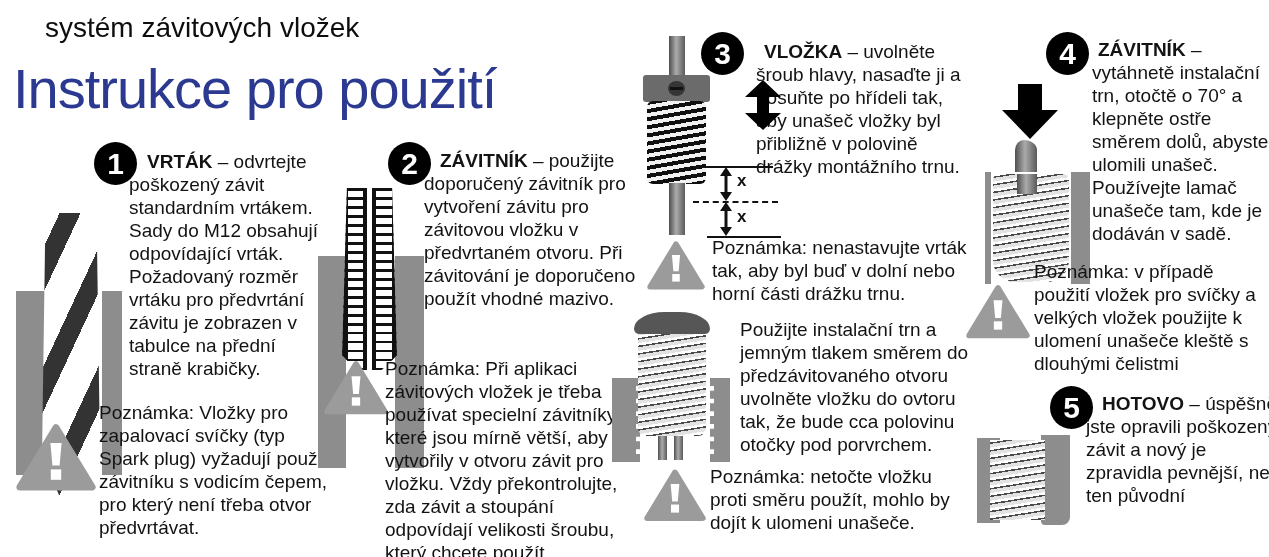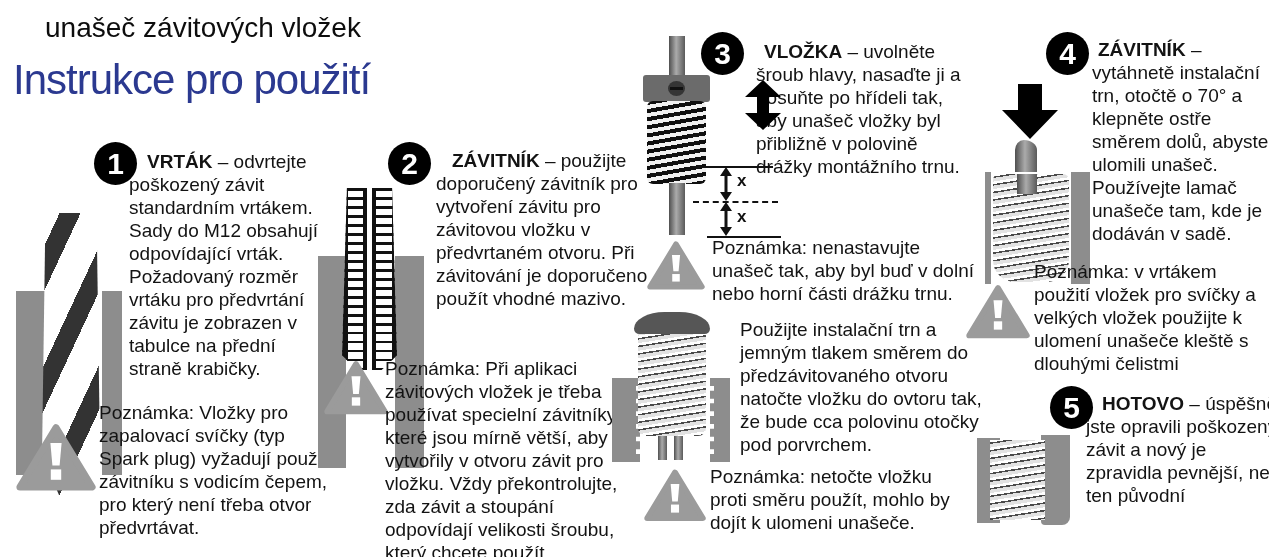--- a/index.html
+++ b/index.html
@@ -6,21 +6,21 @@
   body{
     width:1269px;height:557px;background:#ffffff;position:relative;overflow:hidden;
     font-family:"Liberation Sans", sans-serif;color:#111;
     -webkit-font-smoothing:antialiased;
   }
   .abs{position:absolute;}
   .txt{position:absolute;font-size:19px;line-height:23px;color:#131313;}
   .stepname{font-weight:bold;}
   .note-label{font-weight:normal;}
   .kicker{position:absolute;left:45px;top:12px;font-size:28px;color:#0d0d0d;}
-  .title{position:absolute;left:13px;top:56px;font-size:42px;color:#2b3990;letter-spacing:-1px;}
+  .title{position:absolute;left:13px;top:56px;font-size:56px;color:#2b3990;letter-spacing:-1px;}
   .badge{
     position:absolute;width:43px;height:43px;border-radius:50%;background:#000;
     color:#fff;font-weight:bold;font-size:30px;display:flex;align-items:center;justify-content:center;
   }
   .material{position:absolute;background:#8d8d8d;}
   .rod{position:absolute;background:linear-gradient(90deg,#4f4f4f,#ababab 45%,#5a5a5a);}
   .coil-light{position:absolute;background:repeating-linear-gradient(171deg,#ffffff 0 2.5px,#4a4a4a 2.5px 4px,#e2e2e2 4px 7.5px);}
   .coil-dark{position:absolute;background:repeating-linear-gradient(170deg,#0f0f0f 0 4px,#f1f1f1 4px 8px);border-radius:6px;}
   .drill{
     position:absolute;
@@ -40,21 +40,21 @@
   .warn{position:absolute;}
   .cap{position:absolute;background:#565656;border-radius:45% 45% 6px 6px/85% 85% 6px 6px;}
   .mandrel-head{position:absolute;background:#6b6b6b;border-radius:3px;}
   .slot{position:absolute;width:17px;height:15px;border-radius:50%;background:#353535;
         display:flex;align-items:center;justify-content:center;}
   .slot::after{content:"";width:13px;height:3px;background:#111;display:block;}
 </style>
 </head>
 <body>
 
-<div class="kicker">unašeč závitových vložek</div>
+<div class="kicker">systém závitových vložek</div>
 <div class="title">Instrukce pro použití</div>
 
 <div class="badge" style="left:94px;top:142px;">1</div>
 <div class="txt" style="left:129px;top:150px;width:202px;text-indent:18px;">
   <span class="stepname">VRTÁK</span>
   <span>– odvrtejte poškozený závit standardním vrtákem. Sady do M12 obsahují odpovídající vrták. Požadovaný rozměr vrtáku pro předvrtání závitu je zobrazen v tabulce na přední straně krabičky.</span>
 </div>
 
 <div class="abs" style="left:4px;top:213px;width:118px;height:320px;">
   <div class="material" style="left:12px;top:78px;width:33px;height:184px;"></div>
@@ -68,21 +68,21 @@
       <path d="M43 24 h14 l-2.5 28 h-9 Z" fill="#fff"></path>
       <rect x="43.5" y="57" width="13" height="13" fill="#fff"></rect>
     </svg>
 </div>
 <div class="txt" style="left:99px;top:401px;width:240px;">
   <span class="note-label">Poznámka:</span>
   <span>Vložky pro zapalovací svíčky (typ Spark plug) vyžadují použití závitníku s vodicím čepem, pro který není třeba otvor předvrtávat.</span>
 </div>
 
 <div class="badge" style="left:388px;top:142px;">2</div>
-<div class="txt" style="left:436px;top:149px;width:220px;text-indent:16px;">
+<div class="txt" style="left:424px;top:149px;width:220px;text-indent:16px;">
   <span class="stepname">ZÁVITNÍK</span>
   <span>– použijte doporučený závitník pro vytvoření závitu pro závitovou vložku v předvrtaném otvoru. Při závitování je doporučeno použít vhodné mazivo.</span>
 </div>
 
 <div class="abs" style="left:318px;top:188px;width:106px;height:296px;">
   <div class="material" style="left:0;top:68px;width:28px;height:212px;"></div>
   <div class="material" style="left:77px;top:68px;width:29px;height:212px;"></div>
   <div class="tap" style="left:24px;top:0;width:55px;height:182px;"></div>
 </div>
 
@@ -135,33 +135,33 @@
 
 <div class="warn" style="left:647px;top:240px;width:58px;height:53px;">
   <svg viewBox="0 0 100 88" width="100%" height="100%">
       <path d="M50 5 L95 79 L5 79 Z" fill="#9b9b9b" stroke="#9b9b9b" stroke-width="9" stroke-linejoin="round"></path>
       <path d="M43 24 h14 l-2.5 28 h-9 Z" fill="#fff"></path>
       <rect x="43.5" y="57" width="13" height="13" fill="#fff"></rect>
     </svg>
 </div>
 <div class="txt" style="left:712px;top:236px;width:262px;">
   <span class="note-label">Poznámka:</span>
-  <span>nenastavujte unašeč tak, aby byl buď v dolní nebo horní části drážku trnu.</span>
+  <span>nenastavujte vrták tak, aby byl buď v dolní nebo horní části drážku trnu.</span>
 </div>
 
 <div class="abs" style="left:612px;top:312px;width:120px;height:150px;">
   <div class="material" style="left:0;top:66px;width:118px;height:84px;"></div>
   <div class="abs" style="left:24px;top:66px;width:70px;height:84px;background:#fff;border-left:4px dashed #8d8d8d;border-right:4px dashed #8d8d8d;"></div>
   <div class="rod" style="left:46px;top:118px;width:9px;height:30px;"></div>
   <div class="rod" style="left:62px;top:118px;width:9px;height:30px;"></div>
   <div class="coil-light" style="left:26px;top:16px;width:68px;height:108px;border-radius:8px;"></div>
   <div class="cap" style="left:22px;top:0;width:76px;height:22px;"></div>
 </div>
 
-<div class="txt" style="left:740px;top:318px;width:246px;">Použijte instalační trn a jemným tlakem směrem do předzávitovaného otvoru natočte vložku do ovtoru tak, že bude cca polovinu otočky pod porvrchem.</div>
+<div class="txt" style="left:740px;top:318px;width:246px;">Použijte instalační trn a jemným tlakem směrem do předzávitovaného otvoru uvolněte vložku do ovtoru tak, že bude cca polovinu otočky pod porvrchem.</div>
 
 <div class="warn" style="left:644px;top:468px;width:62px;height:57px;">
   <svg viewBox="0 0 100 88" width="100%" height="100%">
       <path d="M50 5 L95 79 L5 79 Z" fill="#9b9b9b" stroke="#9b9b9b" stroke-width="9" stroke-linejoin="round"></path>
       <path d="M43 24 h14 l-2.5 28 h-9 Z" fill="#fff"></path>
       <rect x="43.5" y="57" width="13" height="13" fill="#fff"></rect>
     </svg>
 </div>
 <div class="txt" style="left:710px;top:465px;width:258px;">
   <span class="note-label">Poznámka:</span>
@@ -190,21 +190,21 @@
 
 <div class="warn" style="left:966px;top:283px;width:64px;height:60px;">
   <svg viewBox="0 0 100 88" width="100%" height="100%">
       <path d="M50 5 L95 79 L5 79 Z" fill="#9b9b9b" stroke="#9b9b9b" stroke-width="9" stroke-linejoin="round"></path>
       <path d="M43 24 h14 l-2.5 28 h-9 Z" fill="#fff"></path>
       <rect x="43.5" y="57" width="13" height="13" fill="#fff"></rect>
     </svg>
 </div>
 <div class="txt" style="left:1034px;top:260px;width:240px;">
   <span class="note-label">Poznámka:</span>
-  <span>v vrtákem použití vložek pro svíčky a velkých vložek použijte k ulomení unašeče kleště s dlouhými čelistmi</span>
+  <span>v případě použití vložek pro svíčky a velkých vložek použijte k ulomení unašeče kleště s dlouhými čelistmi</span>
 </div>
 
 <div class="badge" style="left:1050px;top:386px;">5</div>
 <div class="txt" style="left:1086px;top:392px;width:196px;text-indent:16px;">
   <span class="stepname">HOTOVO</span>
   <span>– úspěšně jste opravili poškozený závit a nový je zpravidla pevnější, než ten původní</span>
 </div>
 
 <div class="abs" style="left:977px;top:435px;width:104px;height:92px;">
   <div class="material" style="left:0;top:3px;width:23px;height:85px;"></div>

